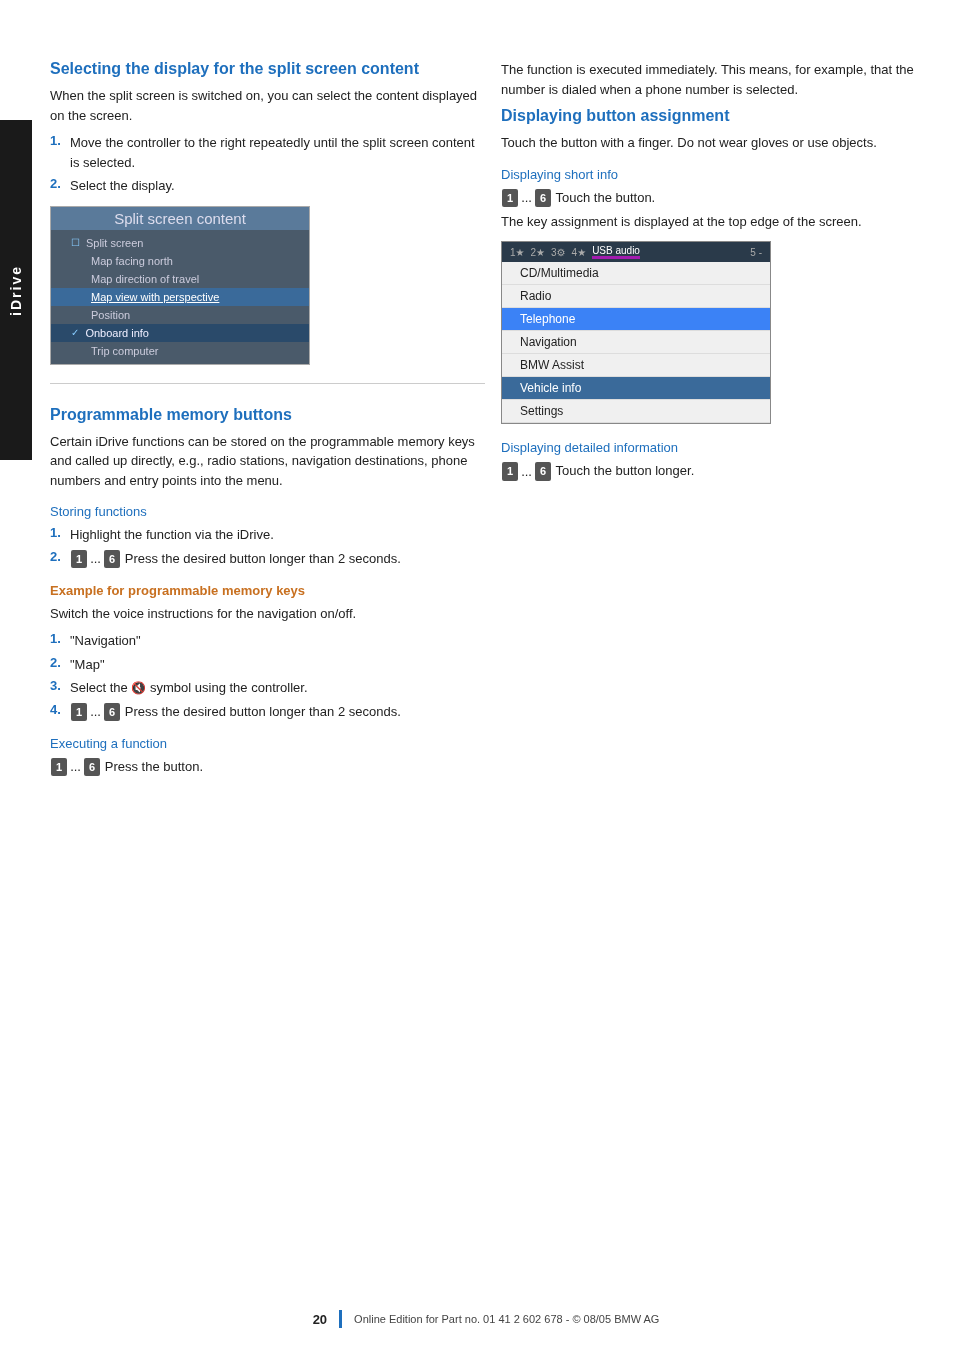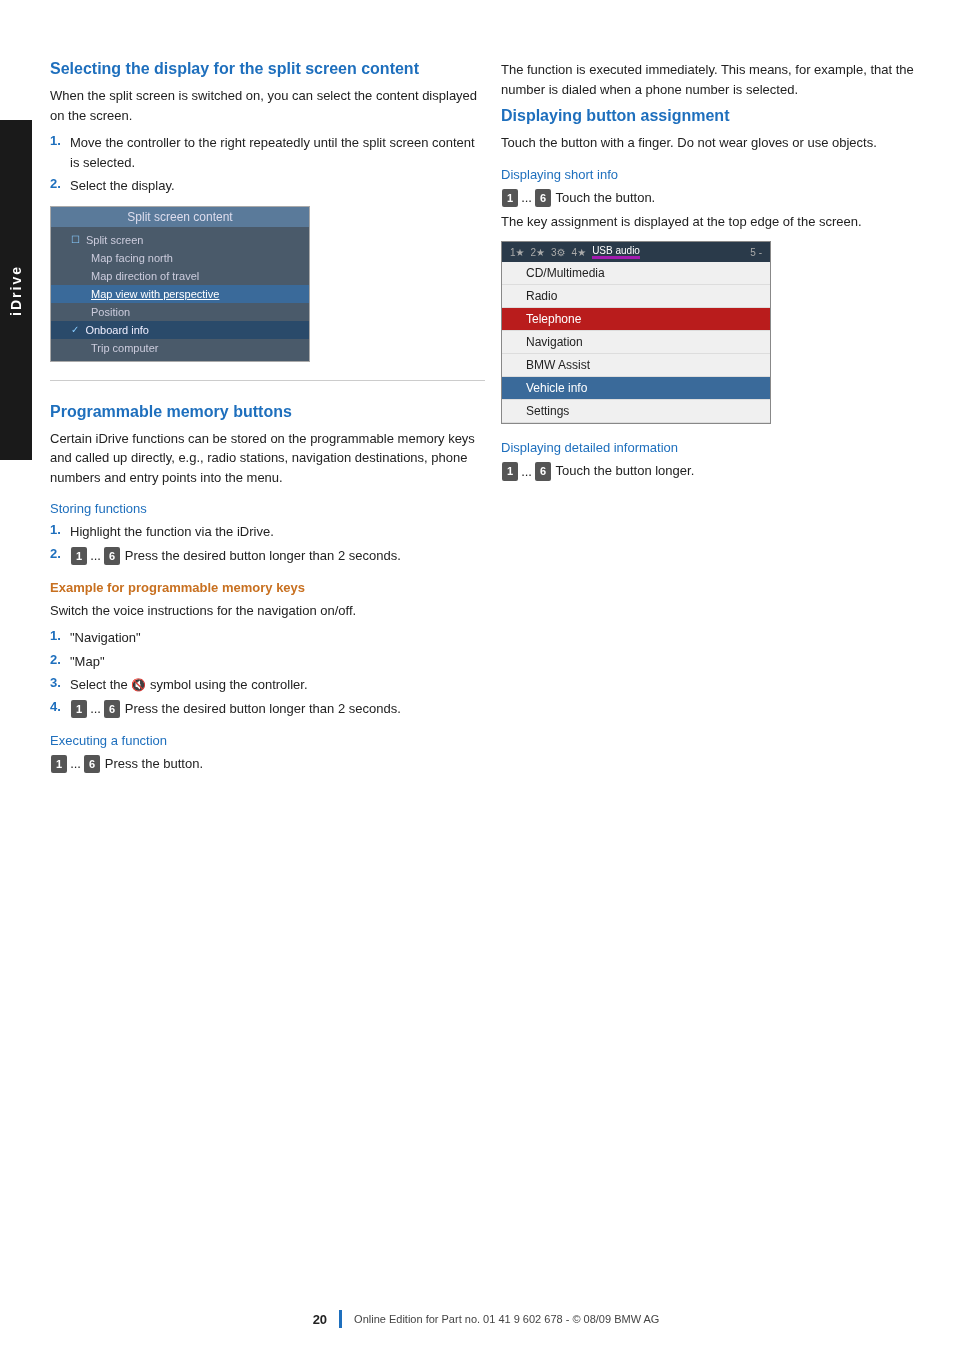--- a/index.html
+++ b/index.html
@@ -104,21 +104,21 @@
     .split-screen-img {
       width: 260px;
       border: 1px solid #aaa;
       margin: 10px 0 18px 0;
       background: #3a4a5a;
       overflow: hidden;
     }
     .split-screen-title-bar {
       background: #5a7a9a;
       color: #dde;
-      font-size: 12px;
+      font-size: 15px;
       padding: 3px 20px;
       text-align: center;
     }
     .split-screen-menu {
       background: #4a5a6a;
       padding: 4px 0;
     }
     .split-screen-item {
       color: #ccd;
       font-size: 11px;
@@ -169,26 +169,26 @@
     }
     .tab-item.active {
       color: #fff;
       border-bottom: 3px solid #a21caf;
     }
     .idrive-menu-list {
       background: #f0f0f0;
     }
     .idrive-menu-entry {
       font-size: 12px;
-      padding: 4px 24px;
+      padding: 4px 18px;
       color: #222;
       border-bottom: 1px solid #ddd;
     }
     .idrive-menu-entry.selected {
-      background: #b91c1c;
+      background: #3b82f6;
       color: #fff;
     }
 
     
     .section-sep {
       height: 1px;
       background: #ccc;
       margin: 18px 0;
     }
 
@@ -439,16 +439,16 @@
         </span>
       </div>
 
     </div>
 
   </div>
 
   <div class="footer">
     <span class="page-number">20</span>
     <div class="footer-line"></div>
-    <span class="footer-text">Online Edition for Part no. 01 41 9 602 678 - © 08/09 BMW AG</span>
+    <span class="footer-text">Online Edition for Part no. 01 41 2 602 678 - © 08/05 BMW AG</span>
   </div>
 
 </div>
 
 </body></html>

